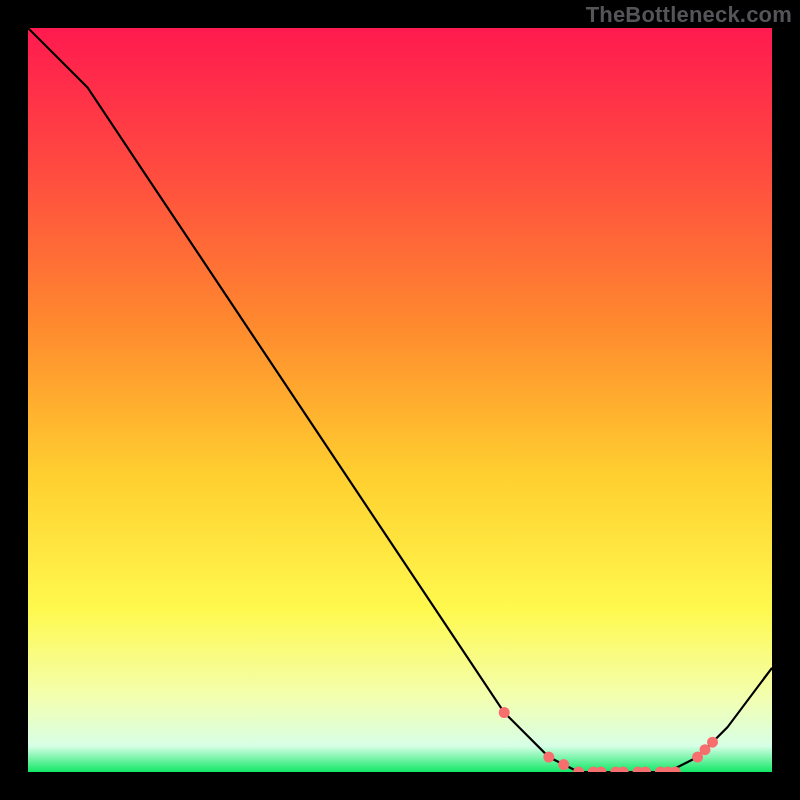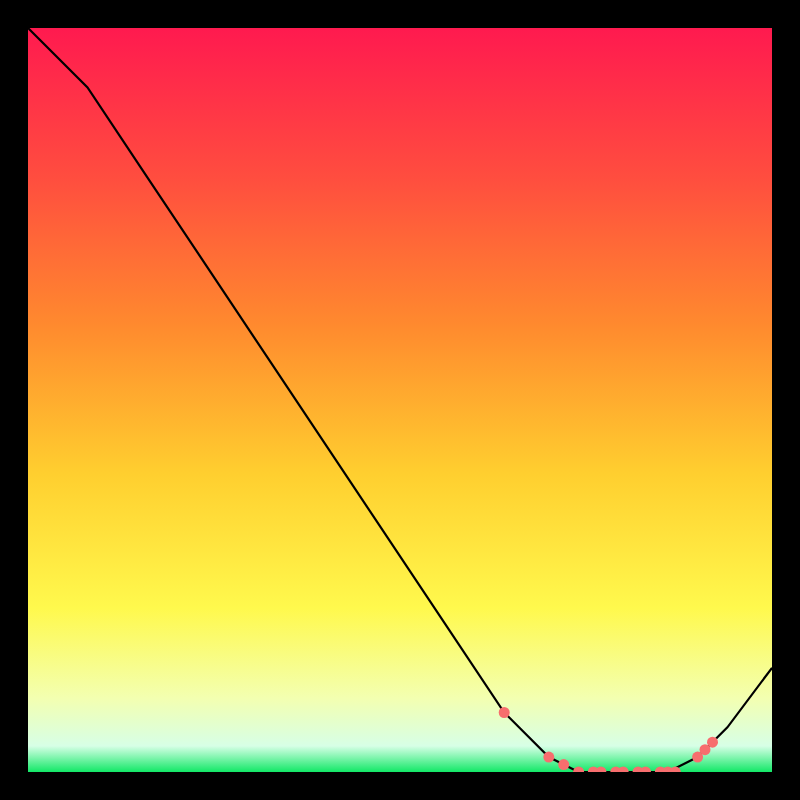--- a/index.html
+++ b/index.html
@@ -37,20 +37,21 @@
     height: 744px;
   }
   svg {
     display: block;
   }
 </style>
 </head>
 <body>
 
 <div class="frame">
+  <div class="watermark">TheBottleneck.com</div>
 
   <div class="plot">
     <svg id="chart-svg" width="744" height="744" viewBox="0 0 744 744" preserveAspectRatio="none">
       <defs>
         <linearGradient id="bg-grad" x1="0" y1="0" x2="0" y2="1">
             <stop offset="0%" stop-color="#ff1a4f"></stop>
             <stop offset="20%" stop-color="#ff4d3f"></stop>
             <stop offset="40%" stop-color="#ff8a2e"></stop>
             <stop offset="60%" stop-color="#ffcf2f"></stop>
             <stop offset="78%" stop-color="#fff94d"></stop>

